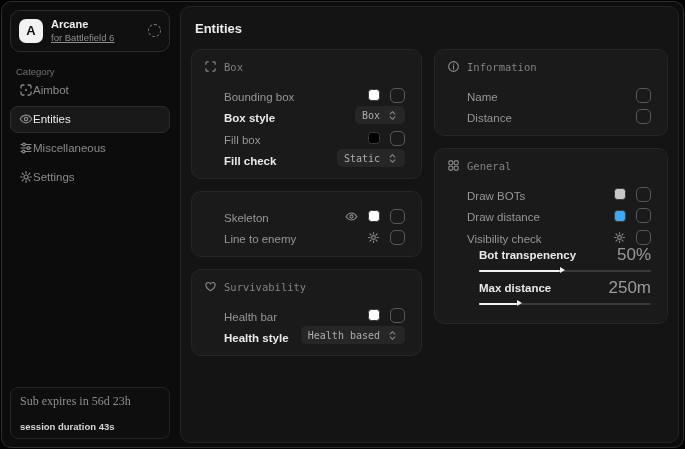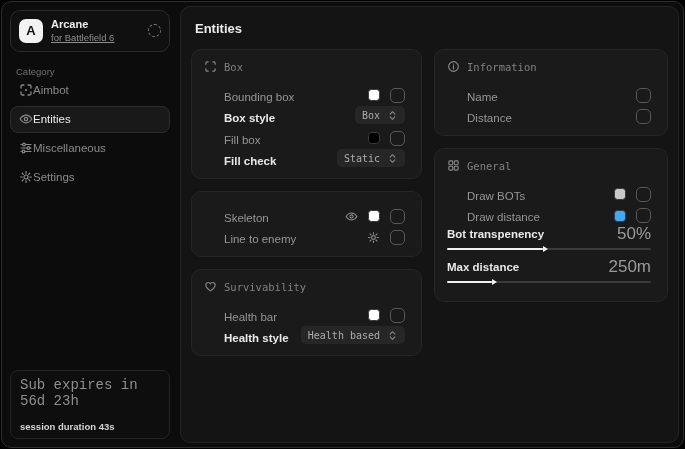--- a/index.html
+++ b/index.html
@@ -19,21 +19,21 @@
   .usub { color:#8f8f8f; font-size:9.5px;text-decoration:underline; }
   .dashed-circle { width:13px; height:13px; border:1px dashed #7f7f7f; border-radius:50%; }
   .cat-label { color:#6f6f6f; font-size:9.5px; margin:14px 0 0 6px; }
   .nav-item { display:flex; align-items:center; height:27px; padding:0 8px;
     margin-bottom:2px; border:1px solid transparent; border-radius:8px; color:#8a8a8a;
     font-size:11.5px; cursor:default; }
   .nav-item.active { background:#191919; border-color:#2d2d2d; color:#ededed; }
   .nav-item svg { flex:0 0 auto; }
   .side-footer { position:absolute; left:8px; right:8px; bottom:8px; border:1px solid #242424;
     border-radius:8px; padding:6px 9px; background:#0e0e0e; }
-  .foot1 { font-family:Liberation Mono, monospace; font-size:14px; color:#8f8f8f; }
+  .foot1 { font-family:Liberation Serif, serif; font-size:12px; color:#8f8f8f; }
   .foot2 { font-size:9.5px; color:#d6d6d6; font-weight:bold; margin-top:12px; }
 
   
   .panel { flex:1; margin:4px 4px 4px 2px; background:#141414; border:1px solid #242424;
     border-radius:10px; padding:12px 10px; overflow:hidden; }
   .panel-title { color:#ececec; font-size:13px; font-weight:bold; margin:2px 0 13px 4px; }
   .cols { display:flex; gap:12px; align-items:flex-start; }
   .col { display:flex; flex-direction:column; gap:12px; }
   .col-l { width:236px; } .col-r { width:239px; }
   .card { background:#1a1a1a; border:1px solid #262626; border-radius:10px;
@@ -43,21 +43,21 @@
   .row { display:flex; align-items:flex-end; justify-content:space-between; height:21.5px;margin-left:20px; }
   .row-label { font-size:11.5px; color:#969696; }
   .row-label.bright { color:#e9e9e9; font-weight:bold; }
   .ctrl { display:flex; align-items:center; gap:10px; }
   .checkbox { width:15px; height:15px; border:1.4px solid #585858; border-radius:5px;
     background:transparent; }
   .swatch { width:12px; height:12px; border-radius:3.5px; border:1px solid #3a3a3a; }
   .dropdown { display:flex; align-items:center; gap:7px; background:#262626; border-radius:5px;
     height:18px; padding:0 7px; color:#adadad; font-family:"DejaVu Sans Mono", monospace;
     font-size:10px; }
-  .slider-group { margin-top:1px; }
+  .slider-group { margin-top:1px;margin-left:32px; }
   .slider-row { display:flex; justify-content:space-between; align-items:center; height:19px; }
   .slider-value { font-size:17px; color:#9a9a9a; }
   .track { position:relative; height:2px; background:#3a3a3a; border-radius:1px;
     margin:5px 0 7px 0; }
   .fill { position:absolute; left:0; top:0; height:2px; background:#f2f2f2; border-radius:1px; }
   .arrowhead { position:absolute; right:-5px; top:-2.5px; width:0; height:0;
     border-top:3.5px solid transparent; border-bottom:3.5px solid transparent;
     border-left:5.5px solid #f2f2f2; }
   .icn { color:#8a8a8a; display:inline-flex; }
   .icn svg { display:block; }
@@ -322,20 +322,31 @@
               <span class="checkbox"></span>
             </span>
           </div>
           <div class="row">
             <span class="row-label">Draw distance</span>
             <span class="ctrl">
               <span class="swatch" style="background: rgb(63, 169, 245);"></span>
               <span class="checkbox"></span>
             </span>
           </div>
+          <div class="row">
+            <span class="row-label">Visibility check</span>
+            <span class="ctrl">
+              <span class="icn">
+                  <svg width="13" height="13" viewBox="0 0 14 14">
+                    <use href="#i-gear"></use>
+                  </svg>
+                </span>
+              <span class="checkbox"></span>
+            </span>
+          </div>
 
           <div class="slider-group">
             <div class="slider-row">
               <span class="row-label bright">Bot transpenency</span>
               <span class="slider-value">50%</span>
             </div>
             <div class="track">
               <div class="fill" style="width: 47%;">
                   <span class="arrowhead"></span>
                 </div>

